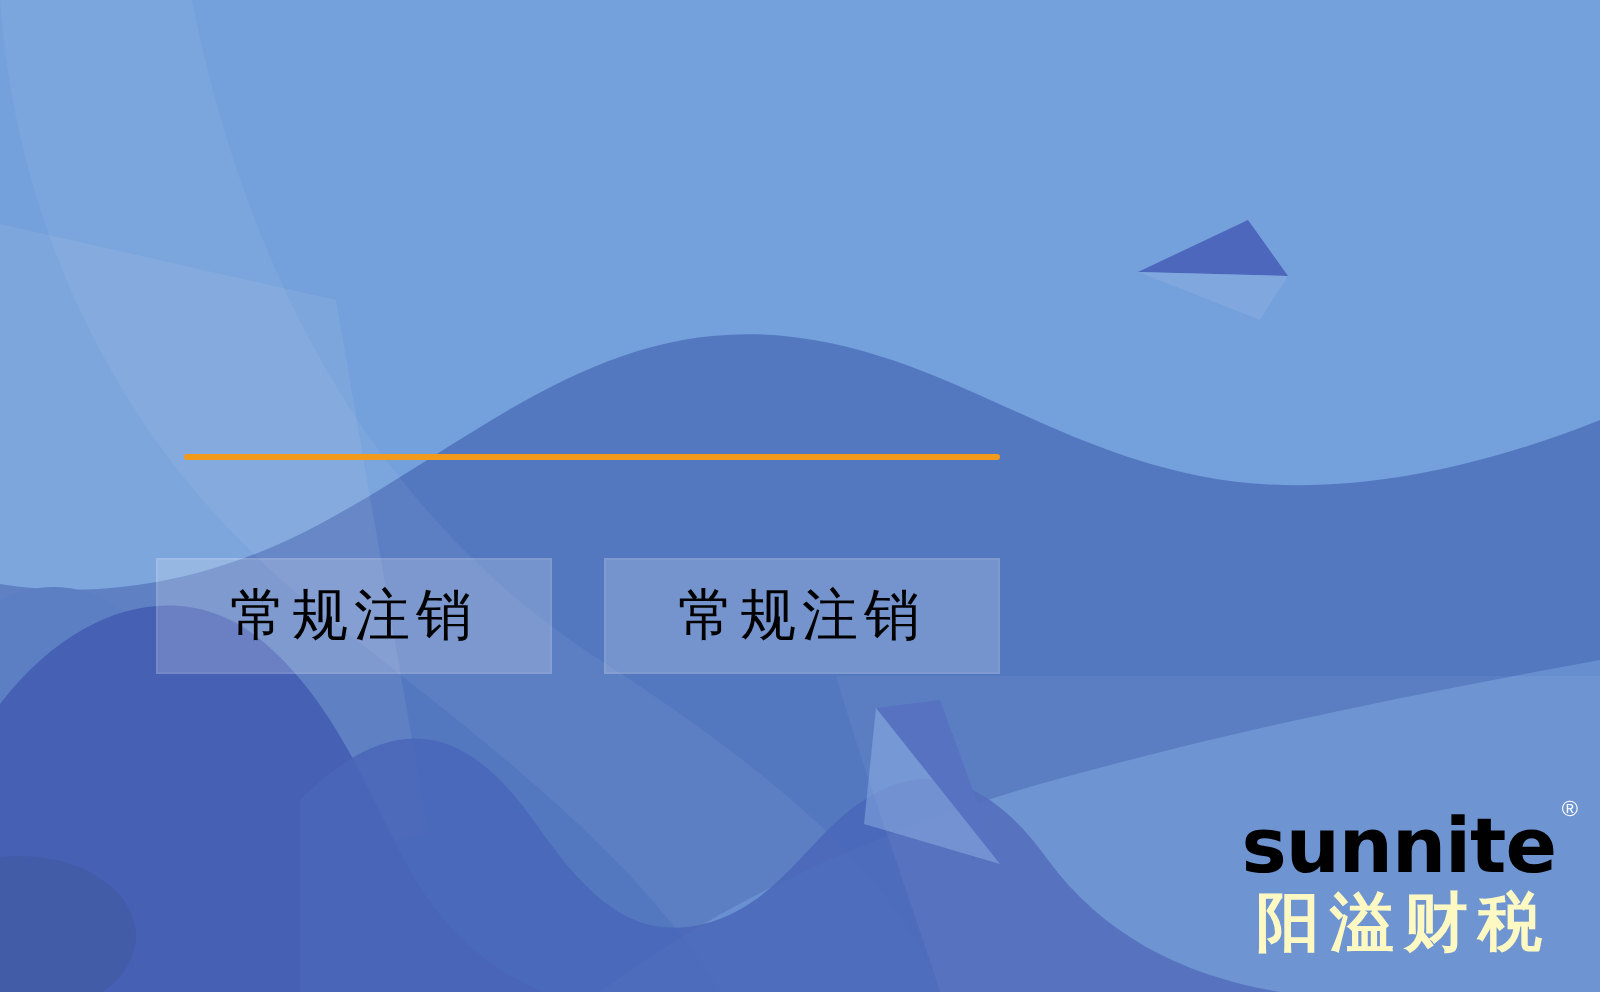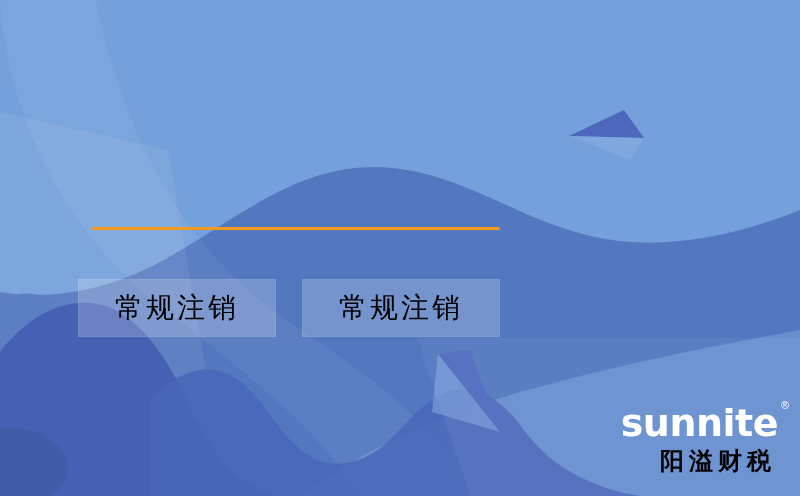--- a/index.html
+++ b/index.html
@@ -88,39 +88,39 @@
   #logo-mark {
     position: relative;
     display: block;
     height: 38px;
   }
   #logo-word {
     display: block;
     font-size: 38px;
     line-height: 38px;
     font-weight: bold;
-    color: #ffffff;
+    color: #000000;
     letter-spacing: -0.5px;
     font-family: "DejaVu Sans", sans-serif;
   }
   #logo-reg {
     position: absolute;
     top: -4px;
     right: -11px;
     font-size: 11px;
     line-height: 11px;
     color: #ffffff;
   }
   #logo-cn {
     display: block;
     margin-top: 6px;
-    font-size: 24px;
+    font-size: 32px;
     line-height: 26px;
     font-weight: bold;
-    color: #000000;
+    color: #fef9c3;
     letter-spacing: 5px;
     padding-right: 2px;
   }
 </style>
 </head>
 <body>
 
 <div id="banner">
 
   <svg id="bg-svg" viewBox="0 0 800 496" preserveAspectRatio="none">

